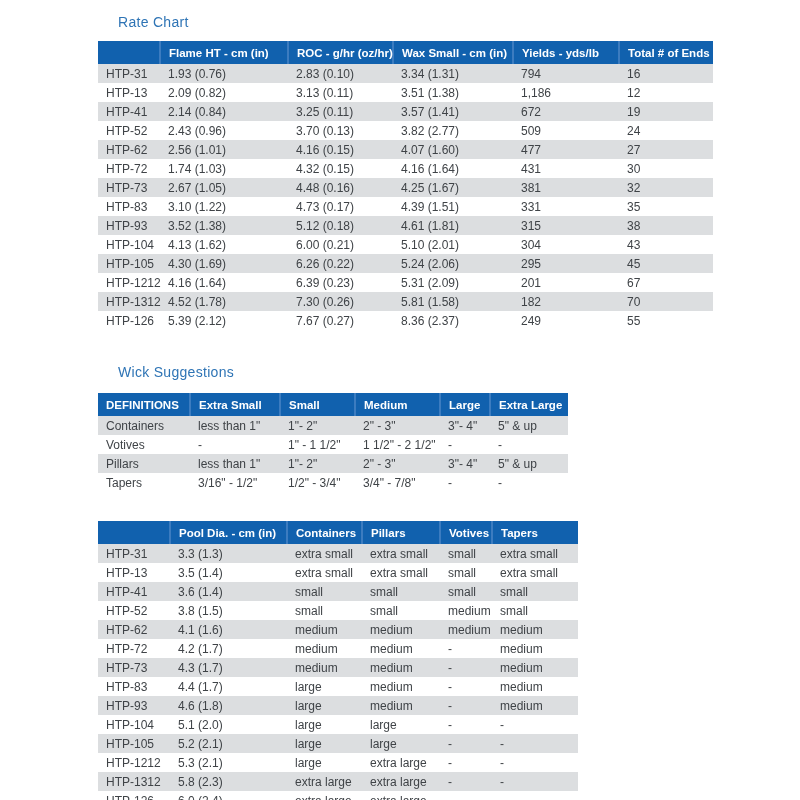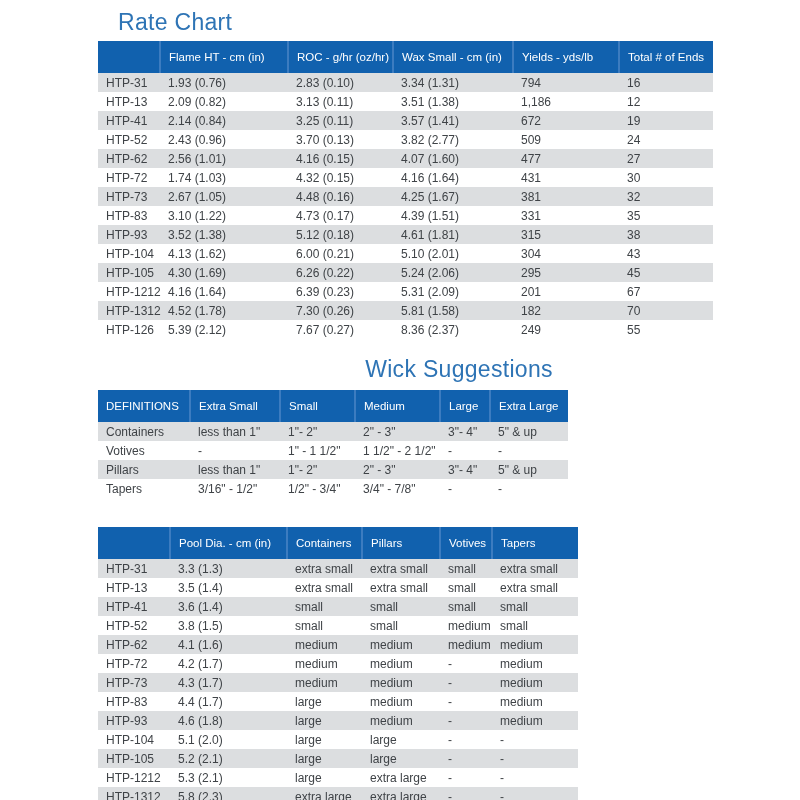--- a/index.html
+++ b/index.html
@@ -11,44 +11,43 @@
     width: 800px;
     height: 800px;
     overflow: hidden;
     font-family: "Liberation Sans", sans-serif;
     color: var(--cell-text, #3f4347);
   }
   .content {
     padding: 12px 0 0 98px;
   }
   .section-title {
-    font-size: 23px;
+    font-size: 14px;
     font-weight: 400;
     color: var(--title-color, #2e74b5);
     margin: 0 0 9px 20px;
     line-height: 20px;
     letter-spacing: 0.3px;
   }
   .section-title.second {
-    margin-top: 20px;
+    margin-top: 32px;
     margin-bottom: 11px;
-    text-align: center;
   }
   table {
     border-collapse: collapse;
     table-layout: fixed;
     font-size: 12px;
   }
   thead th {
     background: var(--header-bg, #1161ae);
     color: var(--header-text, #ffffff);
     font-size: 11.5px;
-    font-weight: 400;
+    font-weight: 700;
     text-align: left;
-    height: 32px;
+    height: 23px;
     padding: 0 0 0 8px;
     white-space: nowrap;
     border-left: 2px solid var(--header-divider, #3c7cc0);
   }
   thead th:first-child {
     border-left: none;
   }
   tbody td {
     height: 19px;
     padding: 0 0 0 8px;

